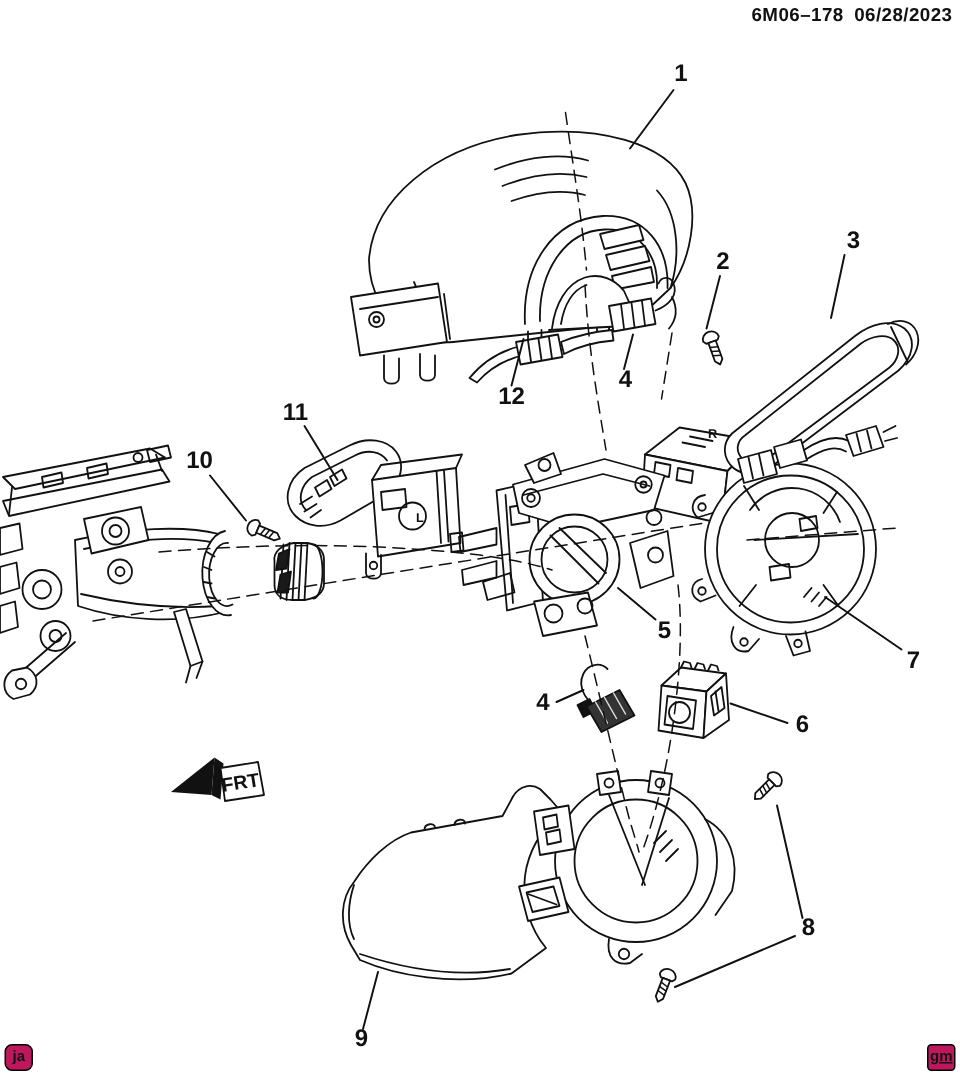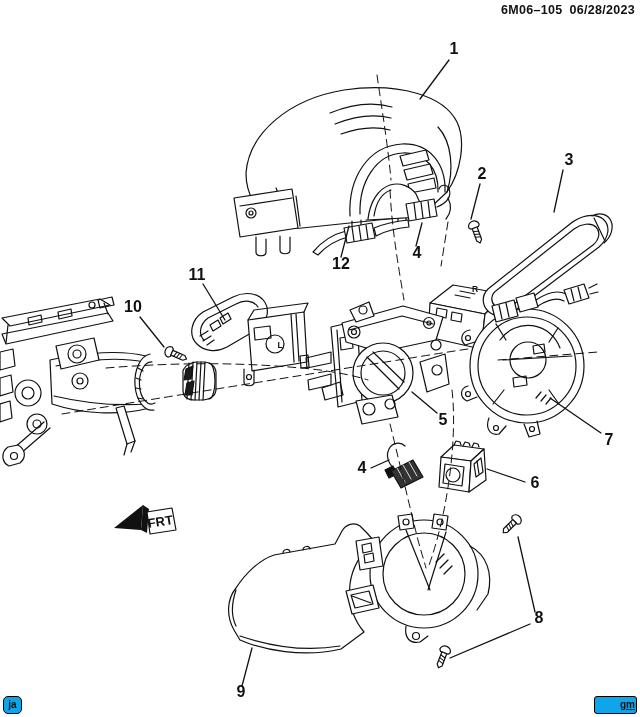--- a/index.html
+++ b/index.html
@@ -4,36 +4,36 @@
 <style>
   html,body{margin:0;padding:0;background:#fff;}
   #stage{position:relative;width:640px;height:717px;background:#fff;overflow:hidden;
          font-family:"Liberation Sans",sans-serif;color:#111;}
   #stage svg{position:absolute;left:0;top:0;}
   .hdr{position:absolute;top:3px;right:5px;font-size:12.5px;font-weight:700;
        letter-spacing:.3px;white-space:nowrap;}
   .hdr span{margin-left:7px;}
   .badge{position:absolute;bottom:3px;width:17px;height:16px;border:1.6px solid #000;
          display:flex;align-items:center;justify-content:center;
-         font-size:10px;font-weight:700;line-height:1;background:#0ea5e9;text-align:center;}
+         font-size:10px;font-weight:700;line-height:1;background:#be185d;text-align:center;}
   .badge-left{left:3px;border-radius:5px;}
-  .badge-right{right:3px;border-radius:3px;text-decoration:underline;padding-left:24px;}
+  .badge-right{right:3px;border-radius:3px;text-decoration:underline;}
   .callout{font-size:16px;font-weight:700;fill:#111;text-anchor:middle;
            font-family:"Liberation Sans",sans-serif;}
   .marking{font-size:8.5px;font-weight:700;fill:#111;text-anchor:middle;
            font-family:"Liberation Sans",sans-serif;}
   .frt-txt{font-size:13px;font-weight:700;text-anchor:middle;
            font-family:"Liberation Sans",sans-serif;}
 </style>
 </head>
 <body>
 
 <div id="stage">
 
-  <div class="hdr"><span>6M06–105</span><span>06/28/2023</span></div>
+  <div class="hdr"><span>6M06–178</span><span>06/28/2023</span></div>
 
   <svg width="640" height="717" viewBox="0 0 640 717">
     <defs>
       <g id="screw-glyph">
         <path d="M-5.5,0 A5.5,5 0 0 1 5.5,0 L4,2 L-4,2 Z" fill="#fff" stroke="#111" stroke-width="1.2"></path>
         <path d="M-2.6,2 L-2.6,15 L0,18 L2.6,15 L2.6,2 Z" fill="#fff" stroke="#111" stroke-width="1.2"></path>
         <line x1="-2.6" y1="5" x2="2.6" y2="6.5" stroke="#111" stroke-width="1"></line>
         <line x1="-2.6" y1="8" x2="2.6" y2="9.5" stroke="#111" stroke-width="1"></line>
         <line x1="-2.6" y1="11" x2="2.6" y2="12.5" stroke="#111" stroke-width="1"></line>
       </g>

